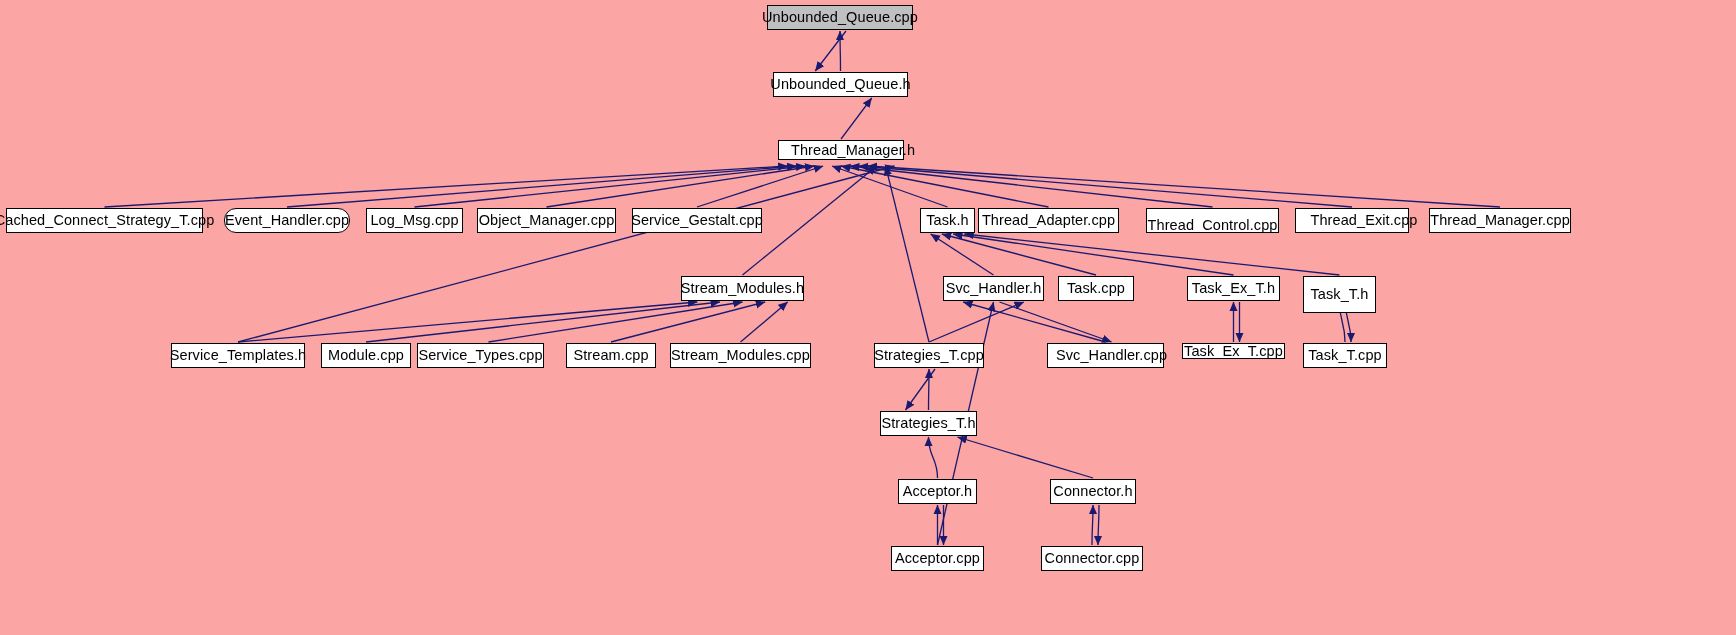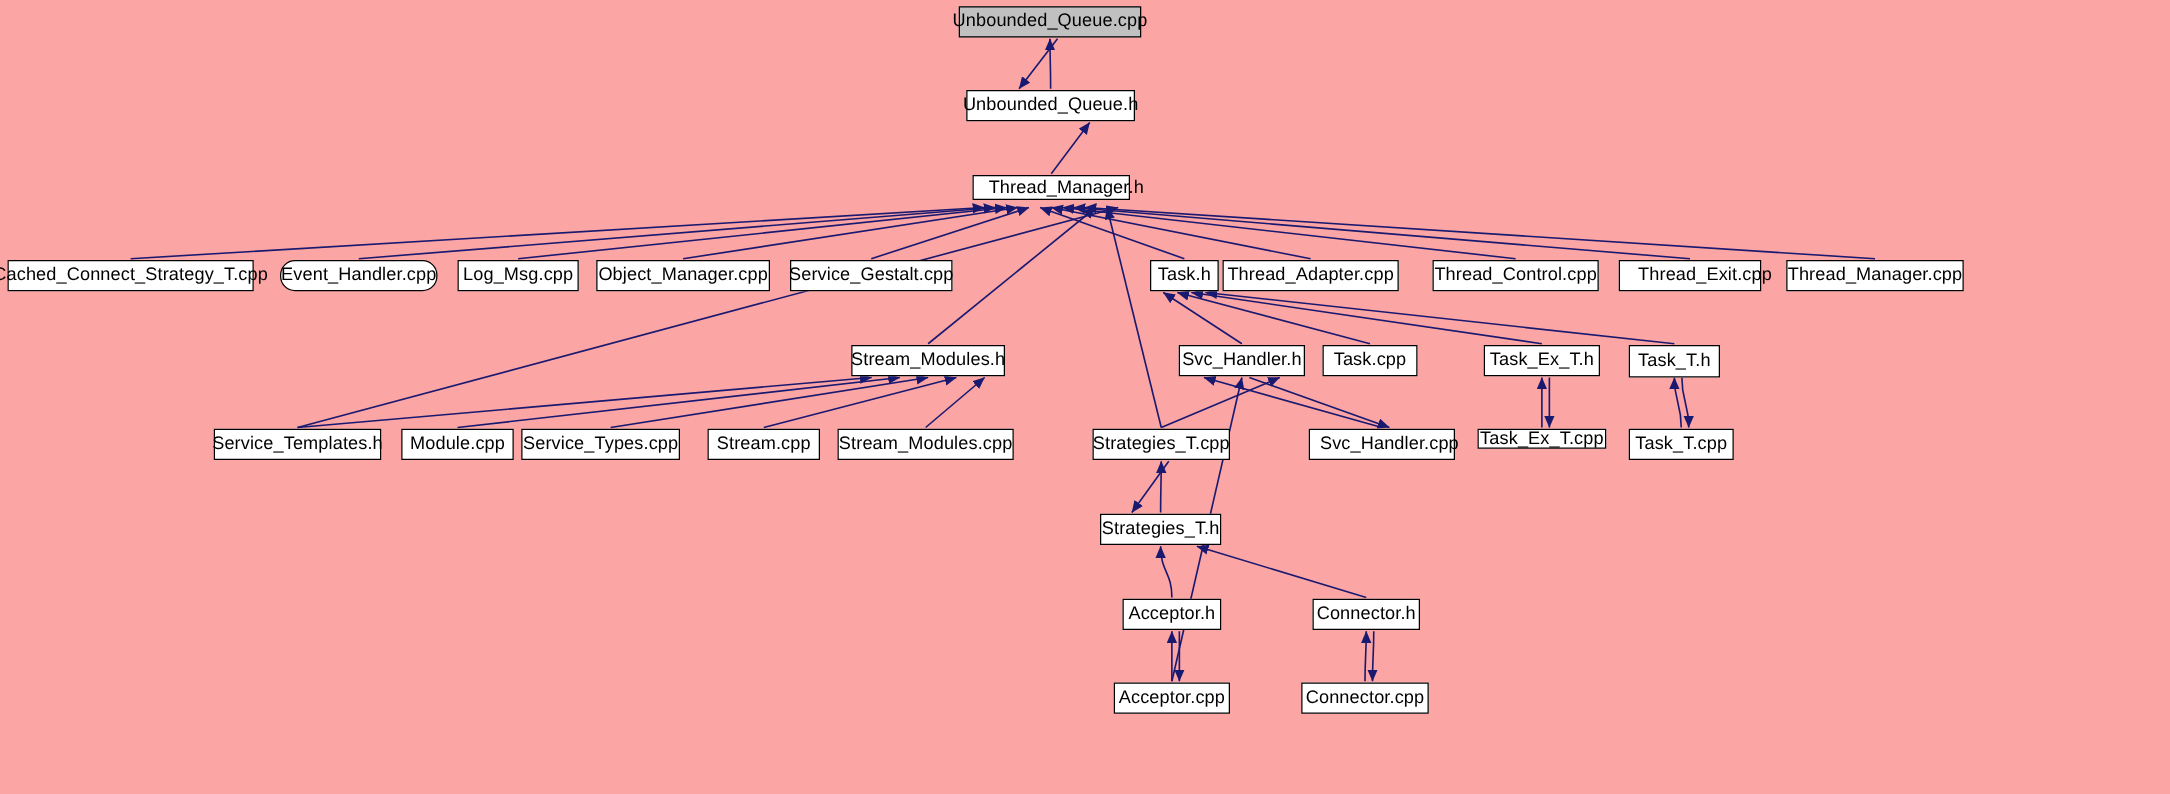--- a/index.html
+++ b/index.html
@@ -130,42 +130,42 @@
       </div>
       <div class="gnode" style="left: 632px; top: 208px; width: 130px; height: 25px;">
         <span class="lbl">Service_Gestalt.cpp</span>
       </div>
       <div class="gnode" style="left: 920px; top: 208px; width: 55px; height: 25px;">
         <span class="lbl">Task.h</span>
       </div>
       <div class="gnode" style="left: 978px; top: 208px; width: 141px; height: 25px;">
         <span class="lbl">Thread_Adapter.cpp</span>
       </div>
-      <div class="gnode" style="left: 1146px; top: 208px; width: 133px; height: 25px;">
+      <div class="gnode" style="left: 1146px; top: 208px; width: 133px; height: 25px; align-items: flex-end;">
         <span class="lbl">Thread_Control.cpp</span>
       </div>
       <div class="gnode" style="left: 1295px; top: 208px; width: 114px; height: 25px; padding-left: 24px;">
         <span class="lbl">Thread_Exit.cpp</span>
       </div>
       <div class="gnode" style="left: 1429px; top: 208px; width: 142px; height: 25px;">
         <span class="lbl">Thread_Manager.cpp</span>
       </div>
       <div class="gnode" style="left: 681px; top: 276px; width: 123px; height: 25px;">
         <span class="lbl">Stream_Modules.h</span>
       </div>
       <div class="gnode" style="left: 943px; top: 276px; width: 101px; height: 25px;">
         <span class="lbl">Svc_Handler.h</span>
       </div>
       <div class="gnode" style="left: 1058px; top: 276px; width: 76px; height: 25px;">
         <span class="lbl">Task.cpp</span>
       </div>
       <div class="gnode" style="left: 1187px; top: 276px; width: 93px; height: 25px;">
         <span class="lbl">Task_Ex_T.h</span>
       </div>
-      <div class="gnode" style="left: 1303px; top: 276px; width: 73px; height: 26px;">
+      <div class="gnode" style="left: 1303px; top: 276px; width: 73px; height: 37px;">
         <span class="lbl">Task_T.h</span>
       </div>
       <div class="gnode" style="left: 171px; top: 343px; width: 134px; height: 25px;">
         <span class="lbl">Service_Templates.h</span>
       </div>
       <div class="gnode" style="left: 321px; top: 343px; width: 90px; height: 25px;">
         <span class="lbl">Module.cpp</span>
       </div>
       <div class="gnode" style="left: 417px; top: 343px; width: 127px; height: 25px;">
         <span class="lbl">Service_Types.cpp</span>

